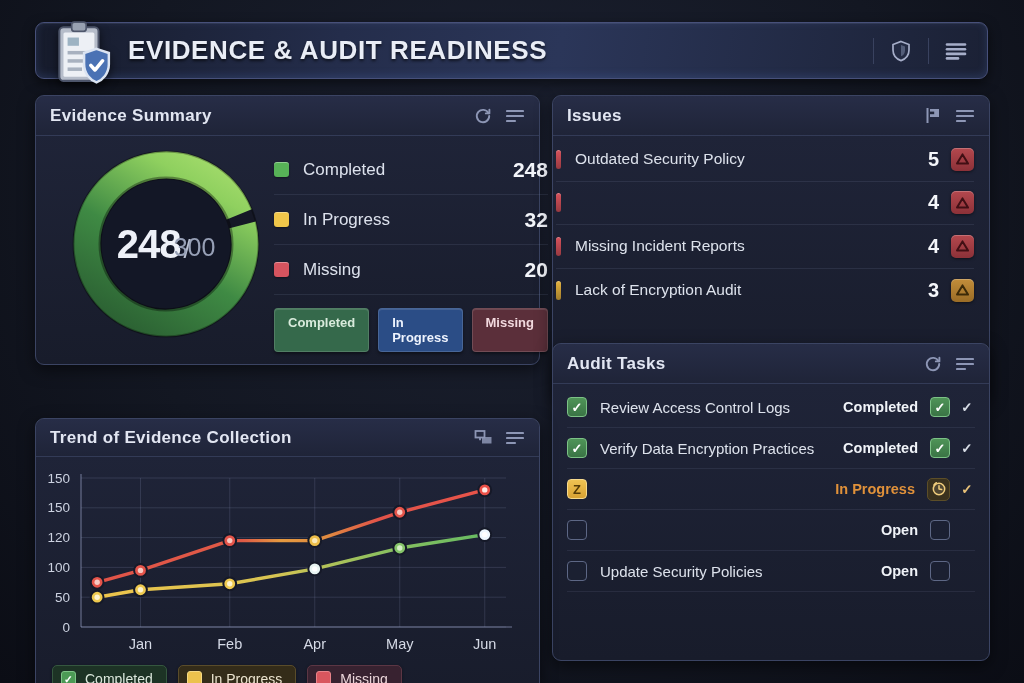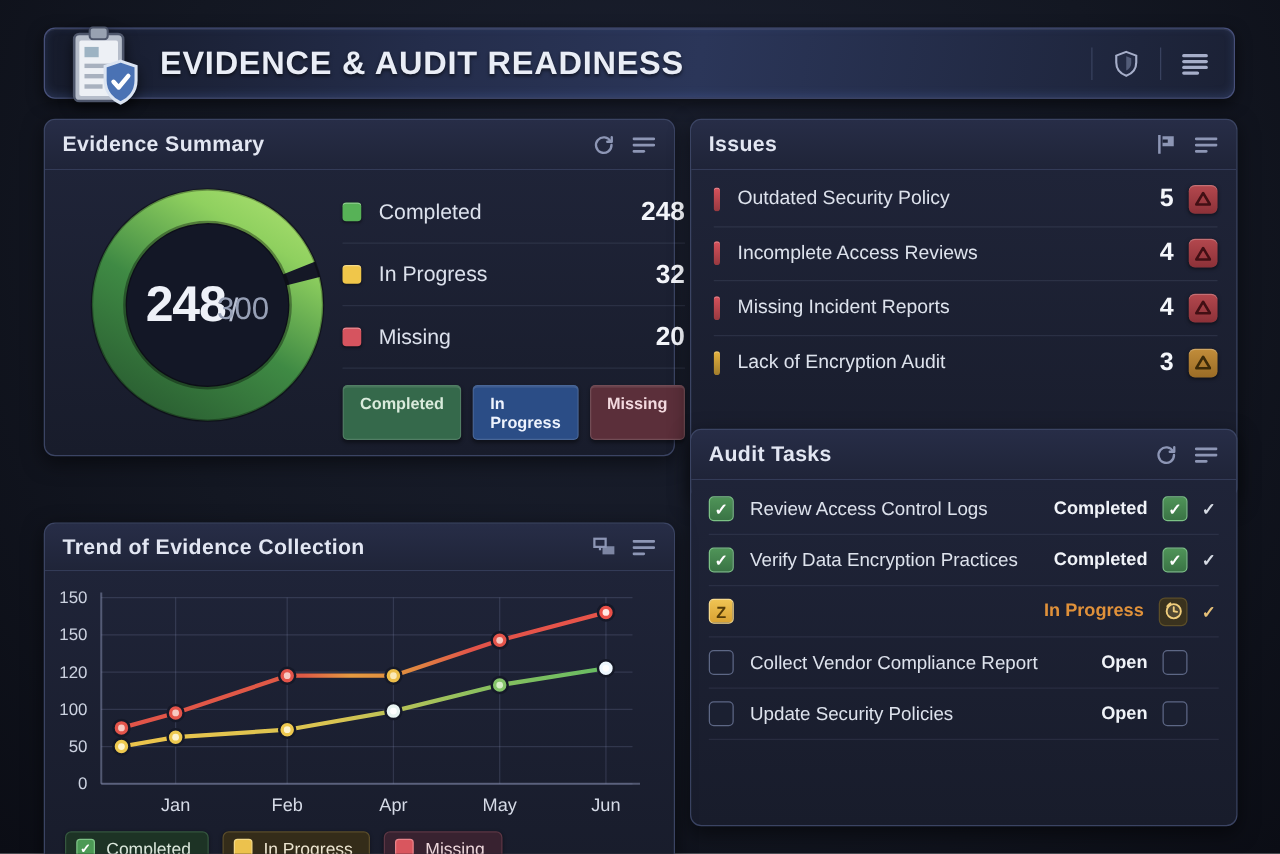--- a/index.html
+++ b/index.html
@@ -59,21 +59,21 @@
        box-shadow: inset 0 1px 0 rgba(255,255,255,.35), 0 1px 2px rgba(0,0,0,.4); }
   .es-label{ margin-left:14px; font-size:17px; color:#dce1ec; }
   .es-value{ margin-left:auto; font-size:21px; font-weight:700; color:#f3f5fa; }
   .es-filters{ display:flex; gap:9px; margin-top:13px; }
   .fbtn{ font-size:13px; font-weight:600; padding:6px 13px; border-radius:4px; cursor:pointer;
     background:var(--bg); color:var(--fg); border:1px solid rgba(255,255,255,.14);
     box-shadow: 0 2px 3px rgba(0,0,0,.4), inset 0 1px 0 rgba(255,255,255,.12); }
 
   
   #issues{ left:552px; top:95px; width:438px; height:304px; }
-  .issues-body{ padding:2px 15px 0 18px; }
+  .issues-body{ padding:2px 15px 0 3px; }
   .issue-row{ display:flex; align-items:center; height:43.5px; cursor:pointer; }
   .issue-row:not(:last-child){ border-bottom:1px solid rgba(125,135,170,.16); }
   .imark{ width:5px; height:19px; border-radius:2.5px; flex:none;
     background: linear-gradient(180deg, var(--mc), color-mix(in srgb, var(--mc) 70%, #000));
     background-color:var(--mc);
     box-shadow: inset 0 1px 0 rgba(255,255,255,.3); }
   .ilabel{ margin-left:14px; font-size:15.5px; color:#dde2ec; }
   .icount{ margin-left:auto; font-size:20px; font-weight:700; color:#f4f6fa; margin-right:12px; }
   .ibadge{ width:23px; height:23px; border-radius:5px; display:flex; align-items:center; justify-content:center;
     box-shadow: 0 1px 3px rgba(0,0,0,.5), inset 0 1px 0 rgba(255,255,255,.22); }
@@ -261,21 +261,20 @@
       <span class="icount">5</span>
       <span class="ibadge">
         <svg width="13" height="12" viewBox="0 0 13 12">
               <path d="M6.5 1.4 L12 10.6 H1 Z" fill="none" stroke="currentColor" stroke-width="2" stroke-linejoin="round"></path>
             </svg>
       </span>
     </div>
 
     <div class="issue-row" data-severity="high" style="--mc: #d8525c;">
       <span class="imark"></span>
-      <span class="ilabel">Incomplete Access Reviews</span>
       <span class="icount">4</span>
       <span class="ibadge">
         <svg width="13" height="12" viewBox="0 0 13 12">
               <path d="M6.5 1.4 L12 10.6 H1 Z" fill="none" stroke="currentColor" stroke-width="2" stroke-linejoin="round"></path>
             </svg>
       </span>
     </div>
 
     <div class="issue-row" data-severity="high" style="--mc: #d8525c;">
       <span class="imark"></span>
@@ -350,21 +349,20 @@
               <circle cx="9" cy="9" r="6.4" fill="rgba(247,233,196,.12)" stroke="#f0cd7c" stroke-width="1.7"></circle>
               <path d="M9 9 V5.3 M9 9 L12 9.6" stroke="#f0cd7c" stroke-width="1.7" stroke-linecap="round"></path>
               <path d="M3.2 4.6 A7.8 7.8 0 0 1 6 1.9" fill="none" stroke="#f0cd7c" stroke-width="1.7" stroke-linecap="round"></path>
             </svg>
       </span>
       <span class="trail">✓</span>
     </div>
 
     <div class="task-row" data-state="open">
       <span class="l-box"></span>
-      <span class="tlabel">Collect Vendor Compliance Report</span>
       <span class="tstatus">Open</span>
       <span class="t-box"></span>
 
       <span class="trail"></span>
     </div>
 
     <div class="task-row" data-state="open">
       <span class="l-box"></span>
       <span class="tlabel">Update Security Policies</span>
       <span class="tstatus">Open</span>

